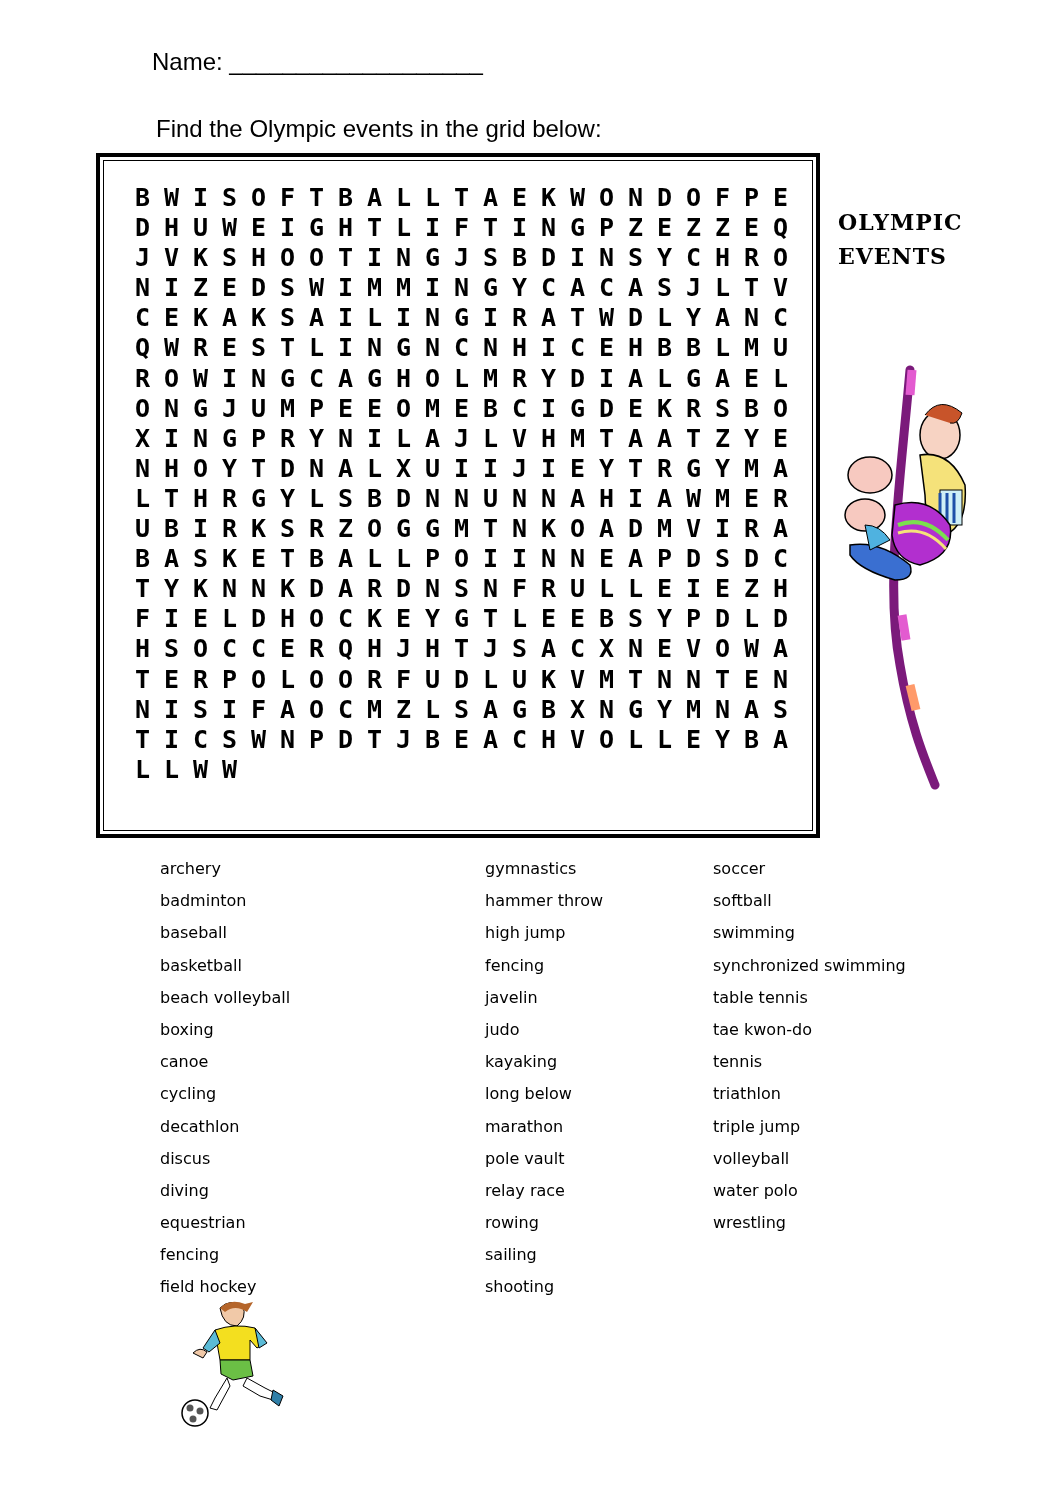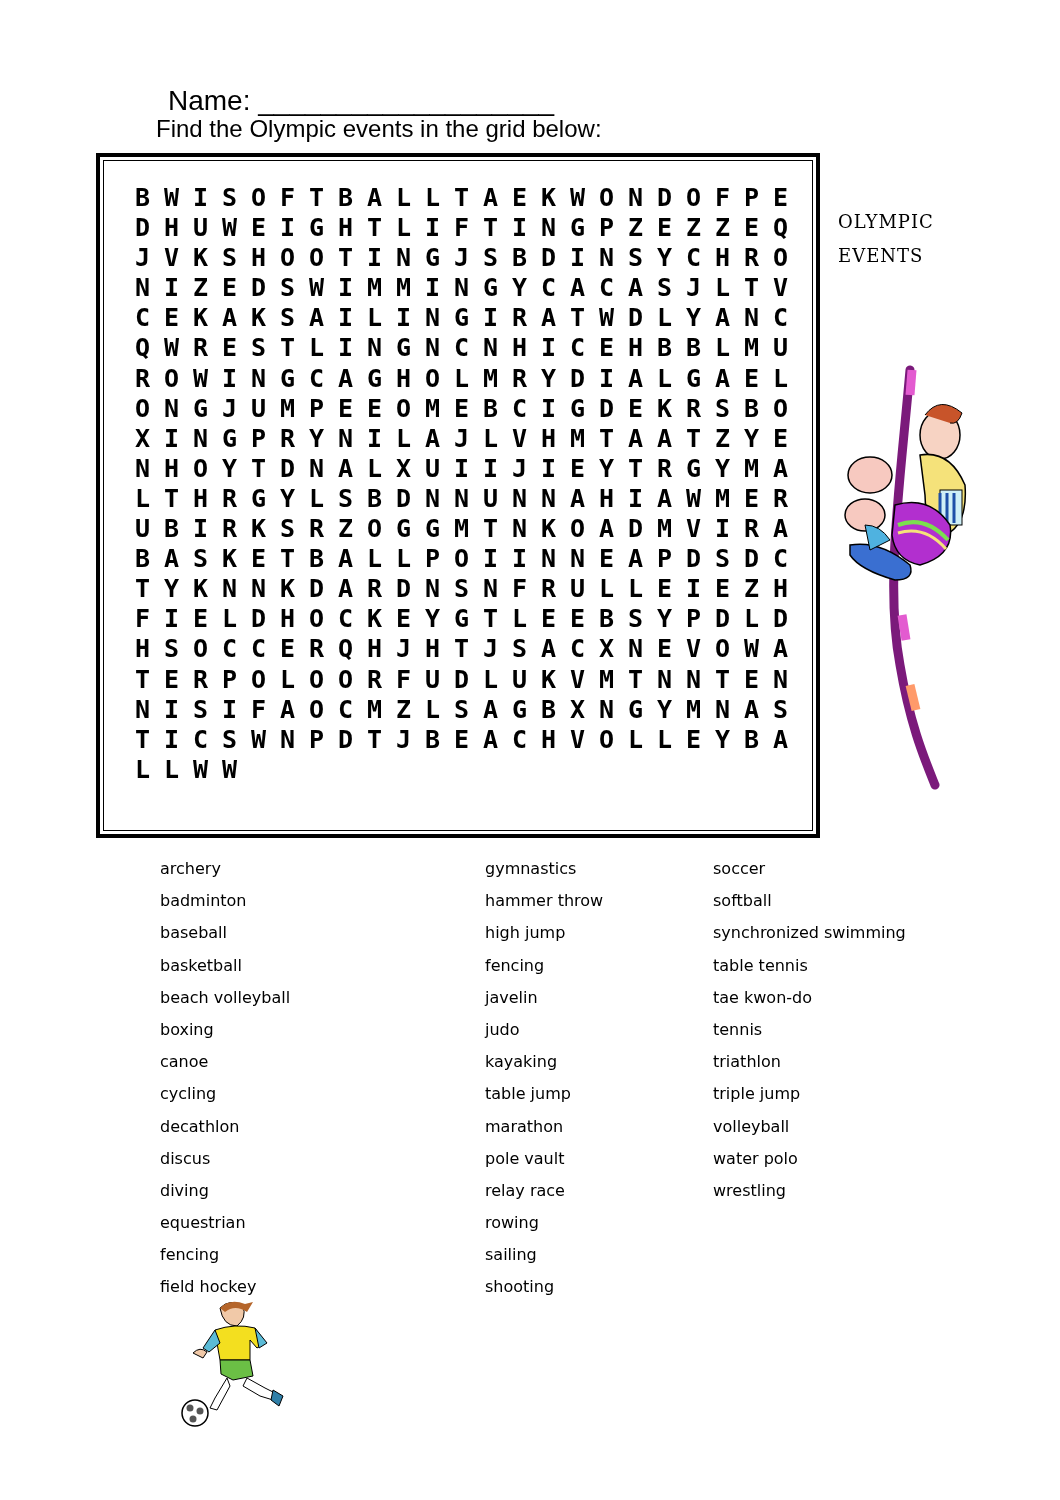--- a/index.html
+++ b/index.html
@@ -1,17 +1,17 @@
 <!DOCTYPE html>
 <html><head>
 <meta charset="utf-8">
 <style>
   html, body { margin: 0; padding: 0; background: #ffffff; }
   body { width: 1060px; height: 1500px; position: relative; overflow: hidden; color: #000; }
-  .name-line { position: absolute; left: 168px; top: 48px; font-family: "Liberation Sans", sans-serif; font-size: 28px; margin-top: 37px; }
+  .name-line { position: absolute; left: 152px; top: 48px; font-family: "Liberation Sans", sans-serif; font-size: 24px; }
   .instructions { position: absolute; left: 156px; top: 115px; font-family: "Liberation Sans", sans-serif; font-size: 24px; }
 
   .grid-frame {
     position: absolute; left: 96px; top: 153px; width: 716px; height: 677px;
     border: 4px solid #000; background: #fff;
   }
   .grid-frame::after {
     content: ""; position: absolute; left: 3px; top: 3px; right: 3px; bottom: 3px;
     border: 1.5px solid #000; pointer-events: none;
   }
@@ -19,21 +19,21 @@
     position: absolute; left: 28px; top: 26px;
     display: grid; grid-template-columns: repeat(23, 29px); grid-auto-rows: 30.1px;
   }
   .cell {
     font-family: "DejaVu Sans Mono", monospace; font-weight: bold; font-size: 25px;
     text-align: center; line-height: 30px; letter-spacing: 0;
   }
 
   .olympic-label {
     position: absolute; left: 838px; top: 205px;
-    font-family: "DejaVu Serif", serif; font-weight: normal; font-size: 18px; line-height: 34px;
+    font-family: "DejaVu Serif", serif; font-weight: bold; font-size: 22px; line-height: 34px;
     letter-spacing: 1px;
   }
 
   .pole-vaulter { position: absolute; left: 840px; top: 365px; width: 140px; height: 425px; }
   .soccer-player { position: absolute; left: 175px; top: 1298px; width: 110px; height: 130px; }
 
   .word-col { position: absolute; top: 853px; font-family: "DejaVu Sans", sans-serif; font-size: 16px; }
   .word-col div { height: 32.2px; line-height: 32px; }
   .col1 { left: 160px; } .col2 { left: 449px; margin-left: 36px; } .col3 { left: 713px; }
 </style>
@@ -530,31 +530,32 @@
     <div>field hockey</div>
   </div>
 <div class="word-col col2" id="col2">
     <div>gymnastics</div>
     <div>hammer throw</div>
     <div>high jump</div>
     <div>fencing</div>
     <div>javelin</div>
     <div>judo</div>
     <div>kayaking</div>
-    <div>table jump</div>
+    <div>long below</div>
     <div>marathon</div>
     <div>pole vault</div>
     <div>relay race</div>
     <div>rowing</div>
     <div>sailing</div>
     <div>shooting</div>
   </div>
 <div class="word-col col3" id="col3">
     <div>soccer</div>
     <div>softball</div>
+    <div>swimming</div>
     <div>synchronized swimming</div>
     <div>table tennis</div>
     <div>tae kwon-do</div>
     <div>tennis</div>
     <div>triathlon</div>
     <div>triple jump</div>
     <div>volleyball</div>
     <div>water polo</div>
     <div>wrestling</div>
   </div>

